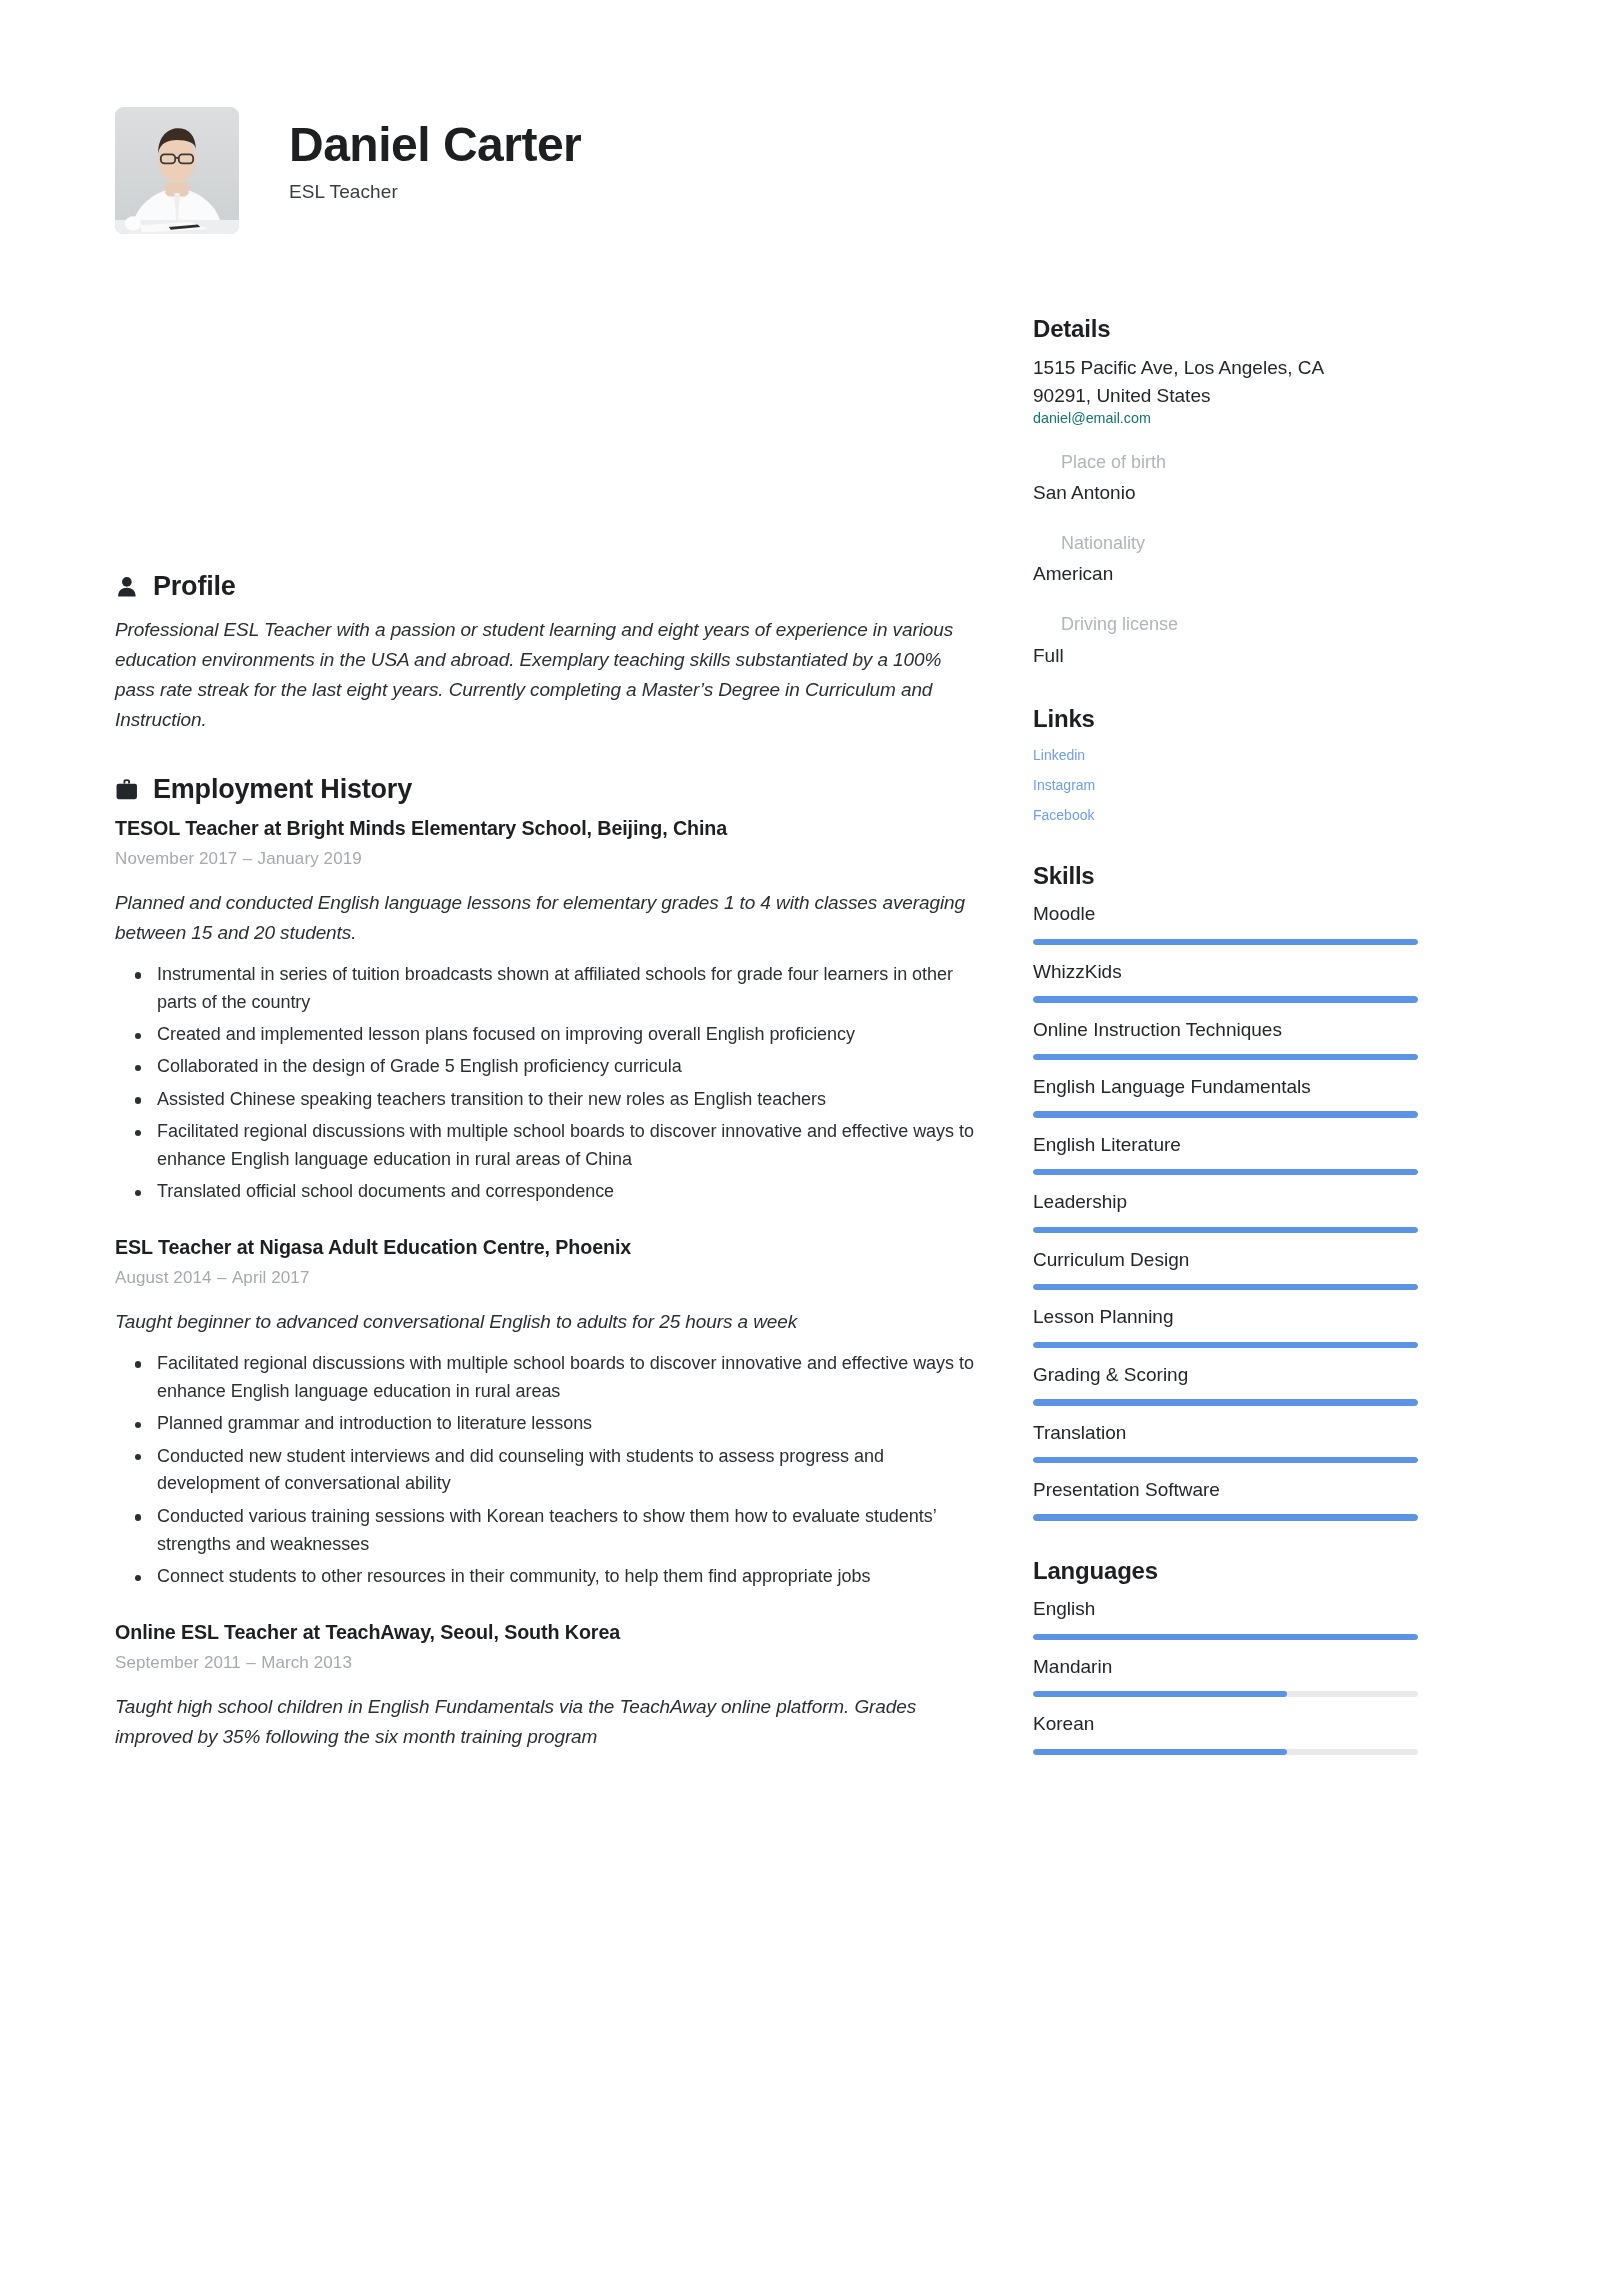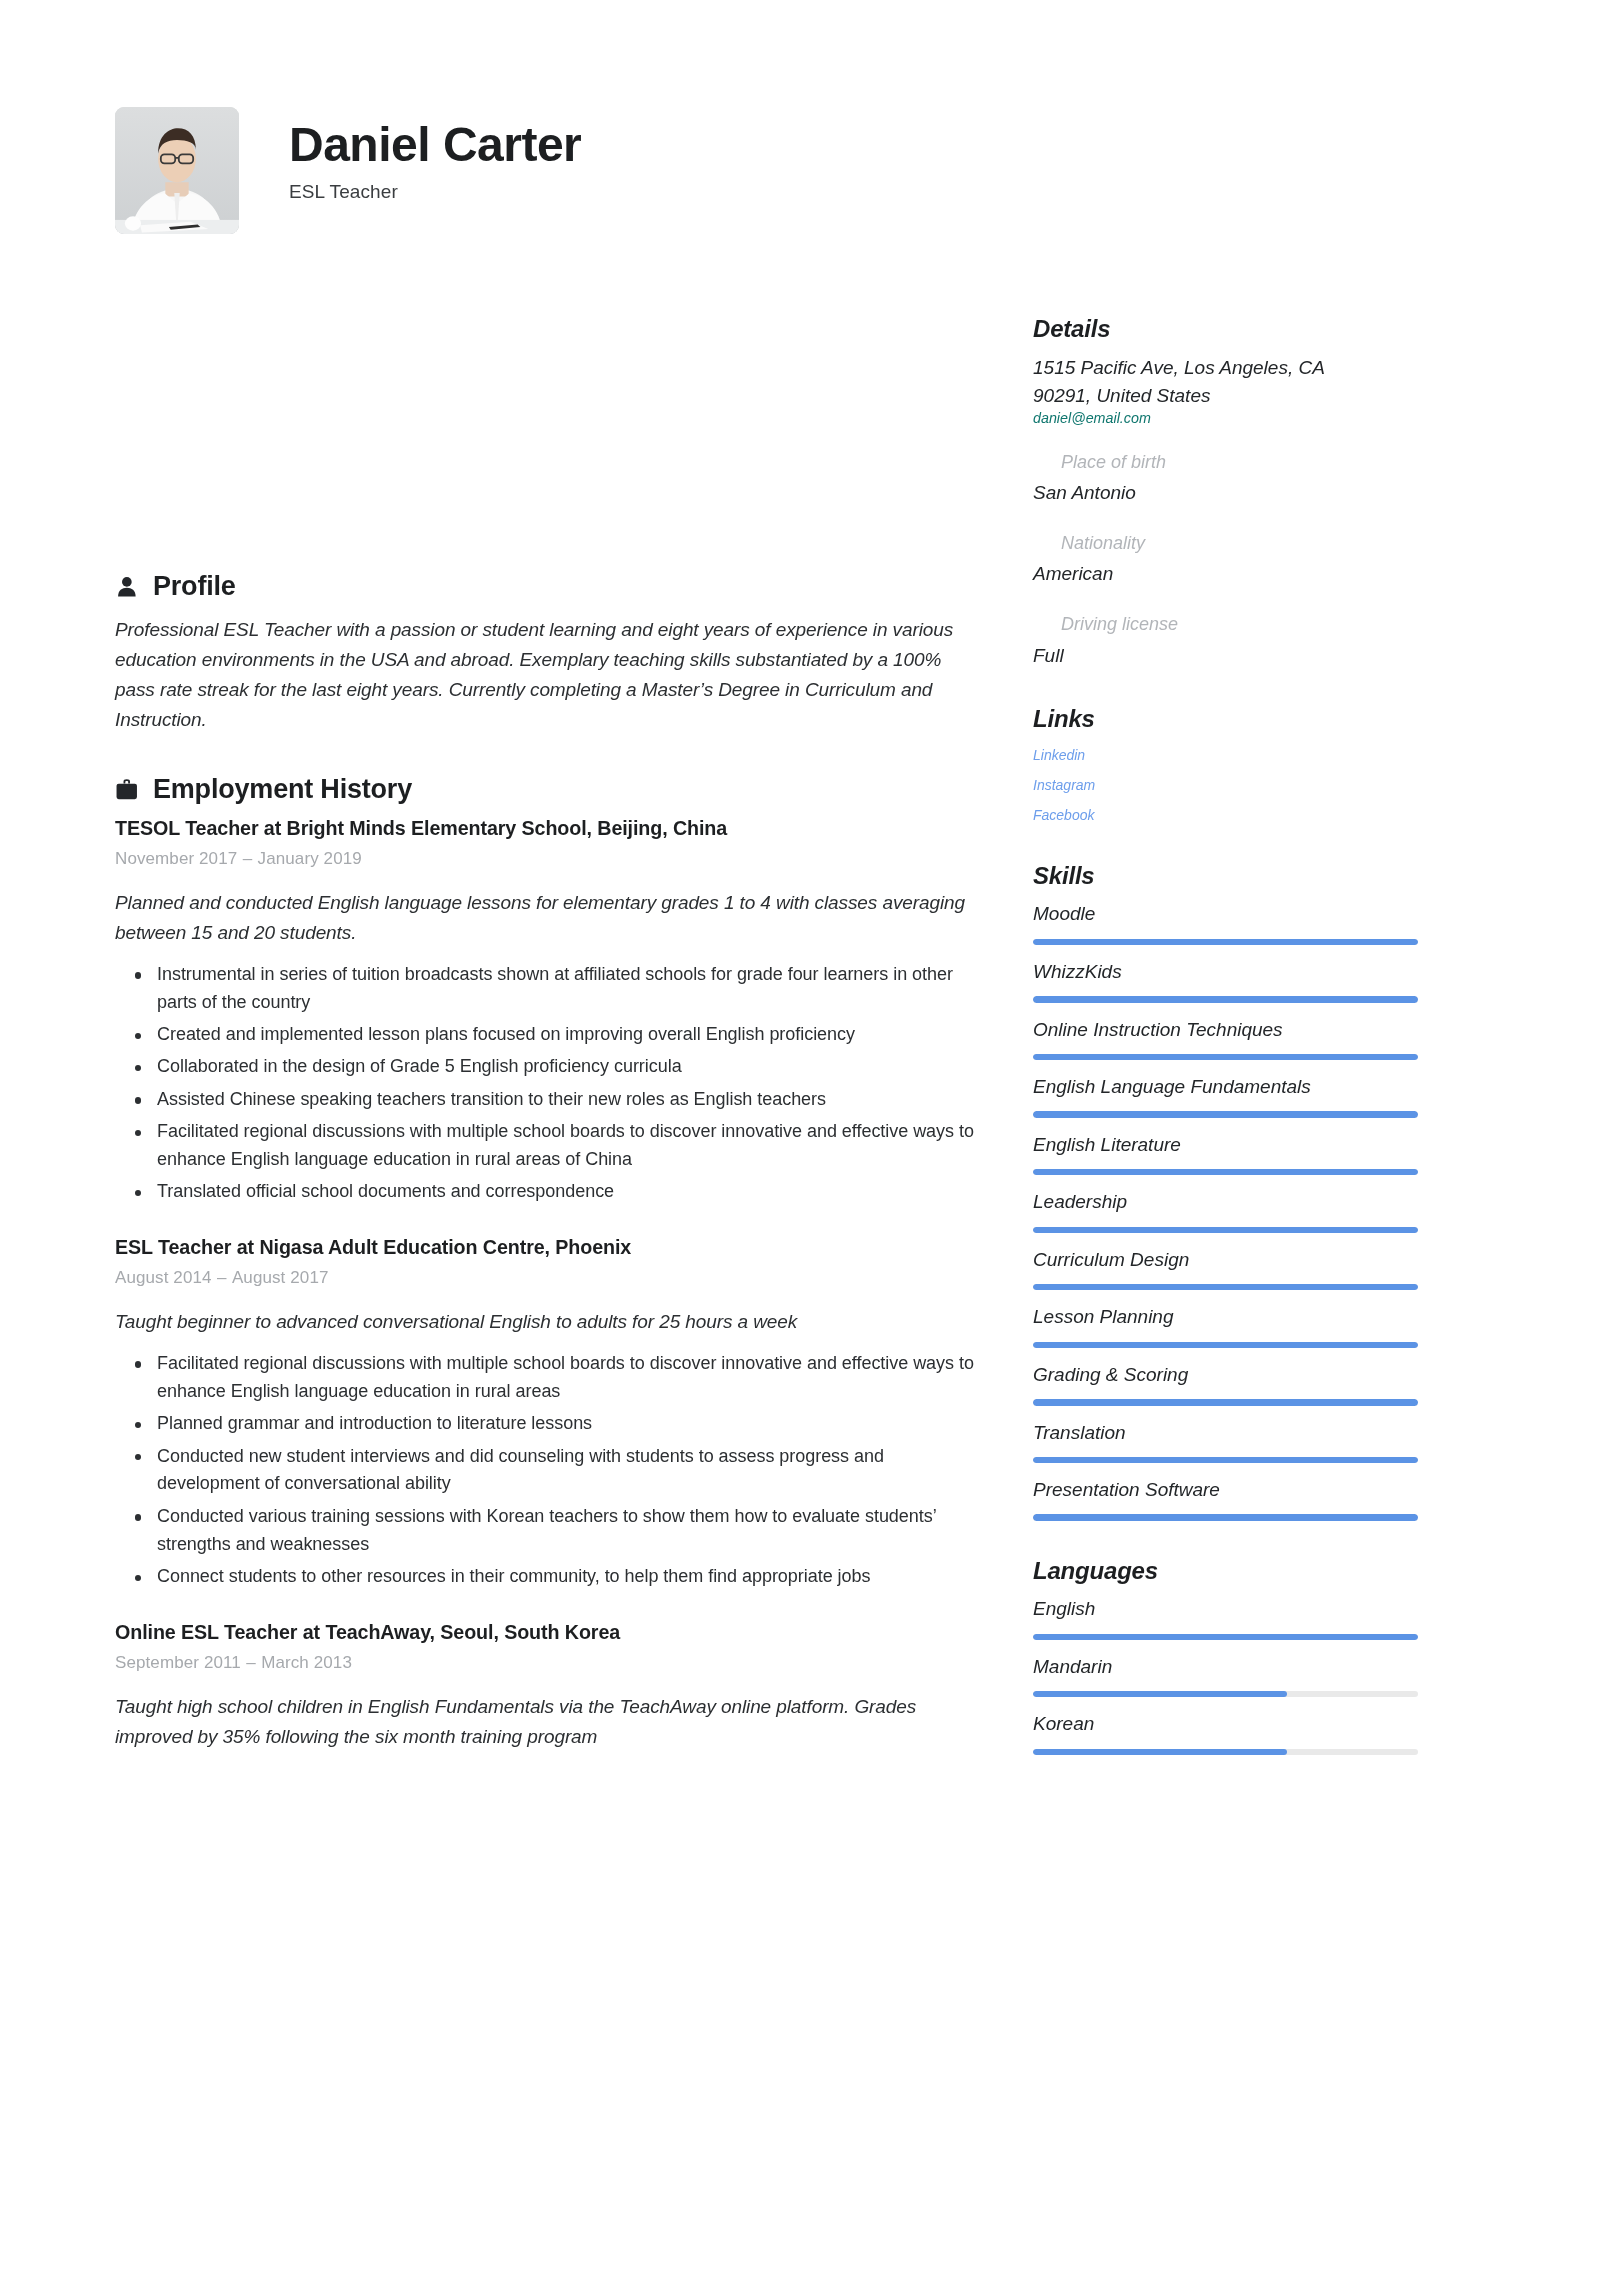--- a/index.html
+++ b/index.html
@@ -150,21 +150,21 @@
     position: absolute;
     left: 19.7px;
     top: 11.6px;
     width: 6.3px;
     height: 6.3px;
     border-radius: 50%;
     background: #2c2f32;
   }
 
   
-  .side-block { margin-bottom: 36px; font-style: italic; }
+  .side-block { margin-bottom: 36px; }
 
   .side-title {
     font-size: 24px;
     font-weight: 700;
     color: #1d1f21;
     letter-spacing: -0.2px;
     margin-bottom: 11.6px;
   }
 
   .side-line {
@@ -298,21 +298,21 @@
                 <li class="bullet">Instrumental in series of tuition broadcasts shown at affiliated schools for grade four learners in other parts of the country</li>
                 <li class="bullet">Created and implemented lesson plans focused on improving overall English proficiency</li>
                 <li class="bullet">Collaborated in the design of Grade 5 English proficiency curricula</li>
                 <li class="bullet">Assisted Chinese speaking teachers transition to their new roles as English teachers</li>
                 <li class="bullet">Facilitated regional discussions with multiple school boards to discover innovative and effective ways to enhance English language education in rural areas of China</li>
                 <li class="bullet">Translated official school documents and correspondence</li>
               </ul>
             </div>
             <div class="entry">
               <div class="entry-title">ESL Teacher at Nigasa Adult Education Centre, Phoenix</div>
-              <div class="entry-dates"><span>August 2014</span><span class="dash">–</span><span>August 2017</span></div>
+              <div class="entry-dates"><span>August 2014</span><span class="dash">–</span><span>April 2017</span></div>
               <div class="entry-summary">Taught beginner to advanced conversational English to adults for 25 hours a week</div>
               <ul class="bullets">
                 <li class="bullet">Facilitated regional discussions with multiple school boards to discover innovative and effective ways to enhance English language education in rural areas</li>
                 <li class="bullet">Planned grammar and introduction to literature lessons</li>
                 <li class="bullet">Conducted new student interviews and did counseling with students to assess progress and development of conversational ability</li>
                 <li class="bullet">Conducted various training sessions with Korean teachers to show them how to evaluate students’ strengths and weaknesses</li>
                 <li class="bullet">Connect students to other resources in their community, to help them find appropriate jobs</li>
               </ul>
             </div>
             <div class="entry">

